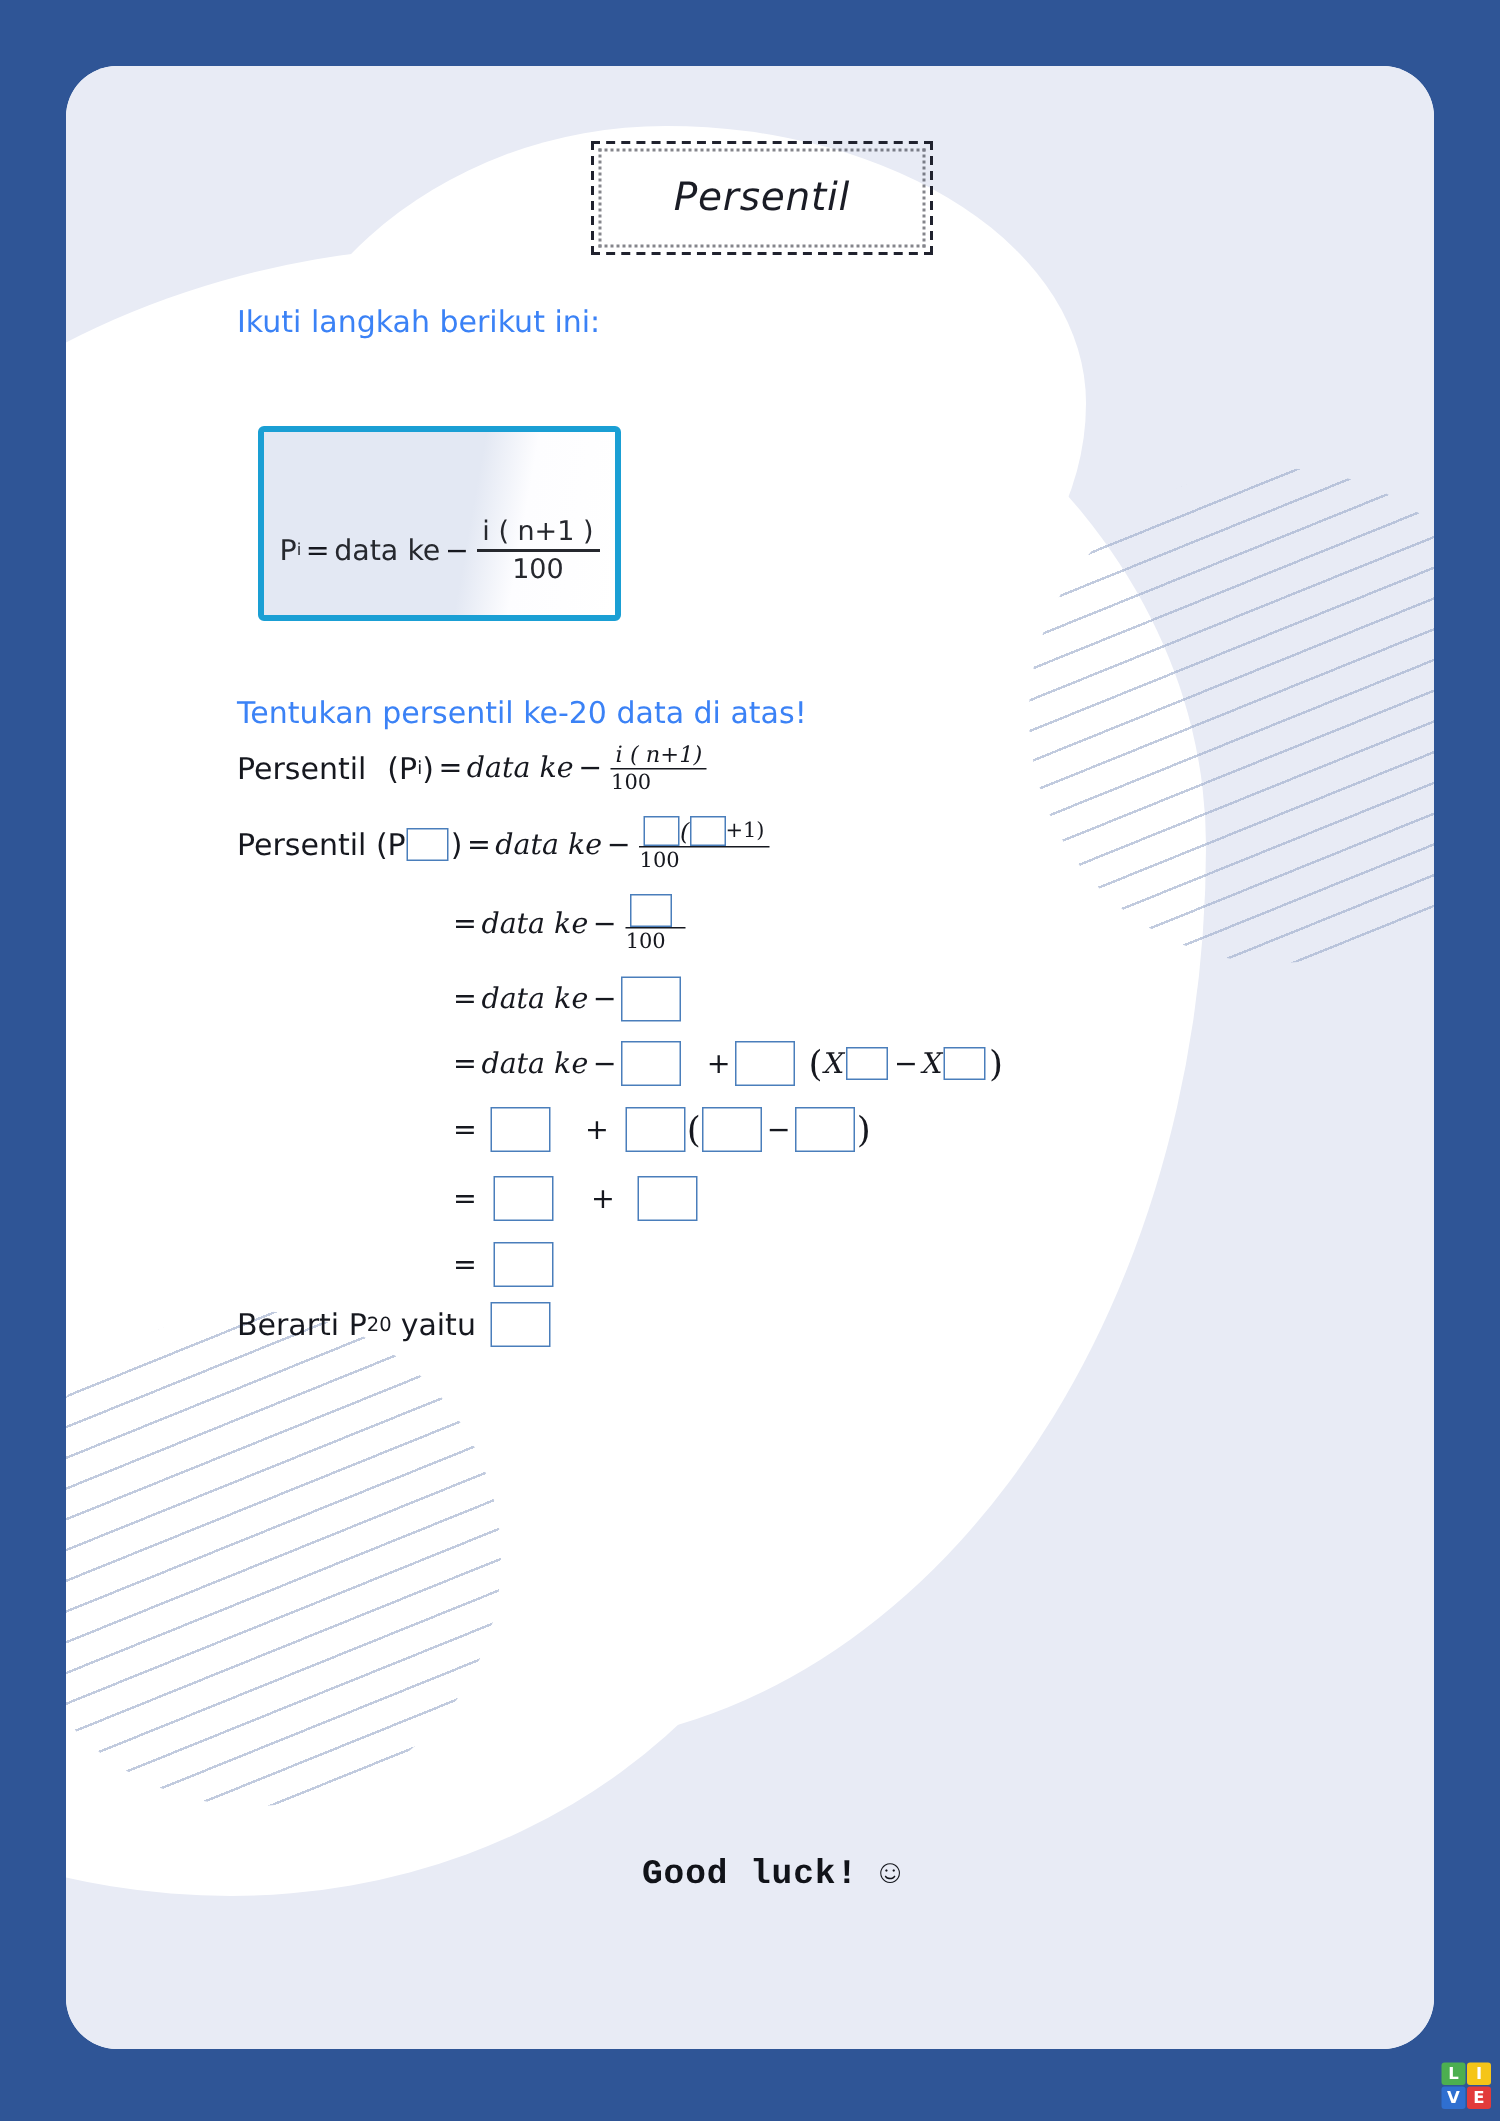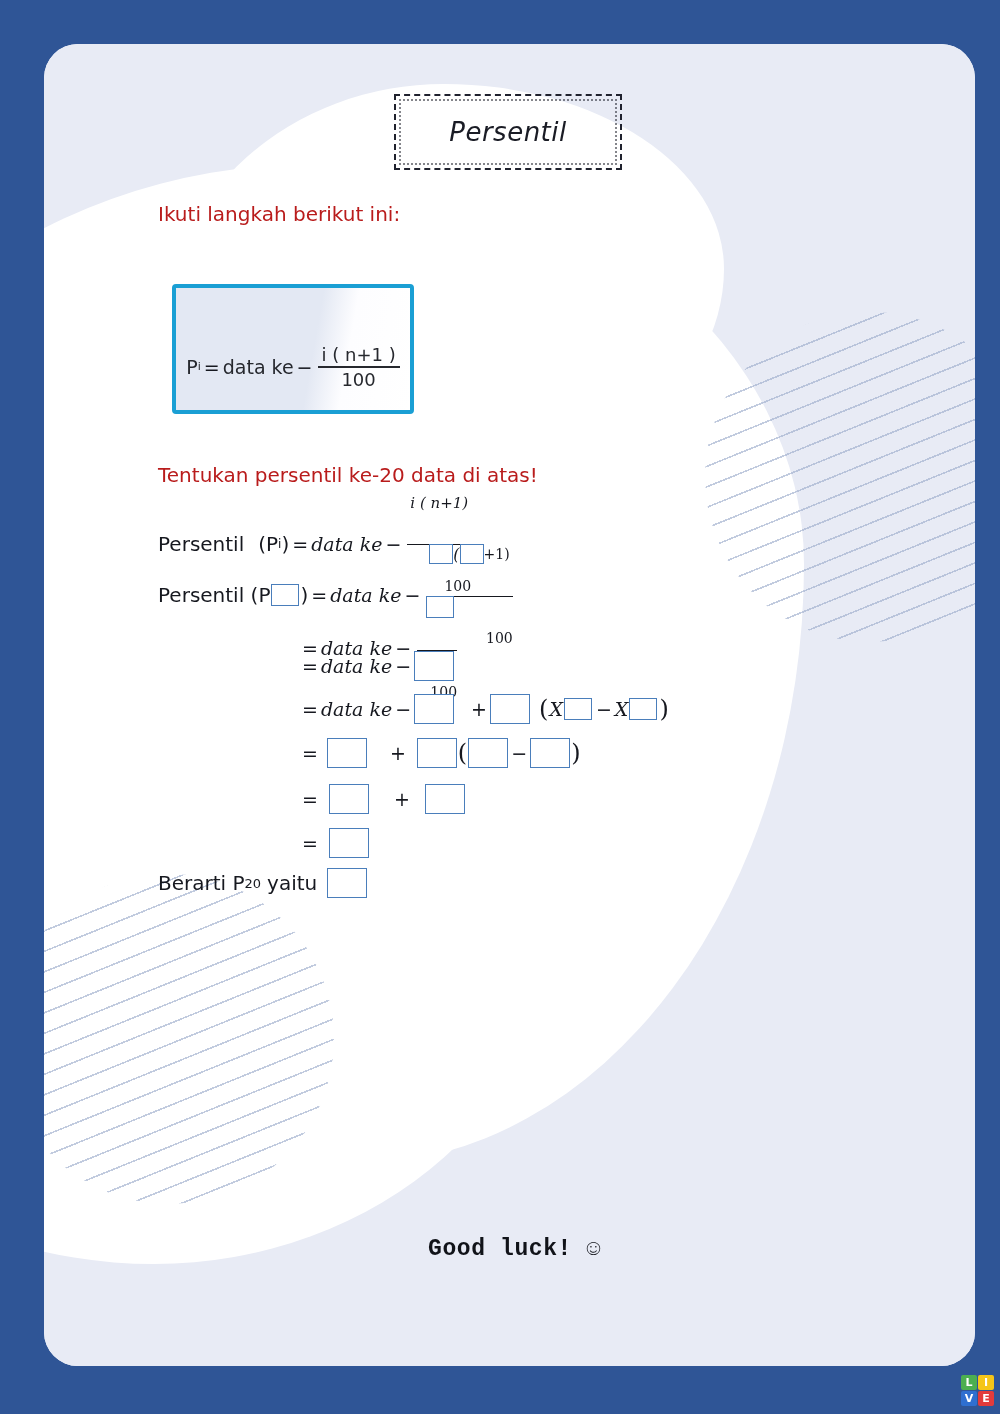--- a/index.html
+++ b/index.html
@@ -23,21 +23,20 @@
   
   .sheet {
     position: absolute;
     left: 44px;
     top: 44px;
     width: 912px;
     height: 1322px;
     border-radius: 34px;
     background: #ffffff;
     overflow: hidden;
-    padding-left: 19px;
   }
 
   
   .lavender-base {
     position: absolute;
     inset: 0;
     background: #e8ebf5;
   }
 
   
@@ -127,21 +126,21 @@
     font-style: italic;
     color: #1a1c25;
     letter-spacing: 0.5px;
   }
 
   
   .para {
     position: absolute;
     font-family: "DejaVu Sans", sans-serif;
     font-size: 20px;
-    color: #b91c1c;
+    color: #3b82f6;
     white-space: nowrap;
   }
   #line-ikuti { left: 114px; top: 158px; }
   #line-tentukan { left: 114px; top: 419px; font-weight: 500; }
 
   
   .formula-card {
     position: absolute;
     left: 128px;
     top: 240px;
@@ -227,24 +226,23 @@
     font-family: "DejaVu Serif", serif;
     font-size: 24px;
     color: #16181f;
     padding: 0 1px;
   }
 
   
   .frac {
     display: inline-flex;
     flex-direction: column;
-    align-items: flex-end;
+    align-items: flex-start;
     justify-content: center;
     margin: 0 3px;
-    gap: 32px;
   }
   .frac .num {
     display: flex;
     align-items: center;
     justify-content: center;
     font-family: "DejaVu Serif", serif;
     font-style: italic;
     font-size: 15px;
     padding: 0 3px;
   }

